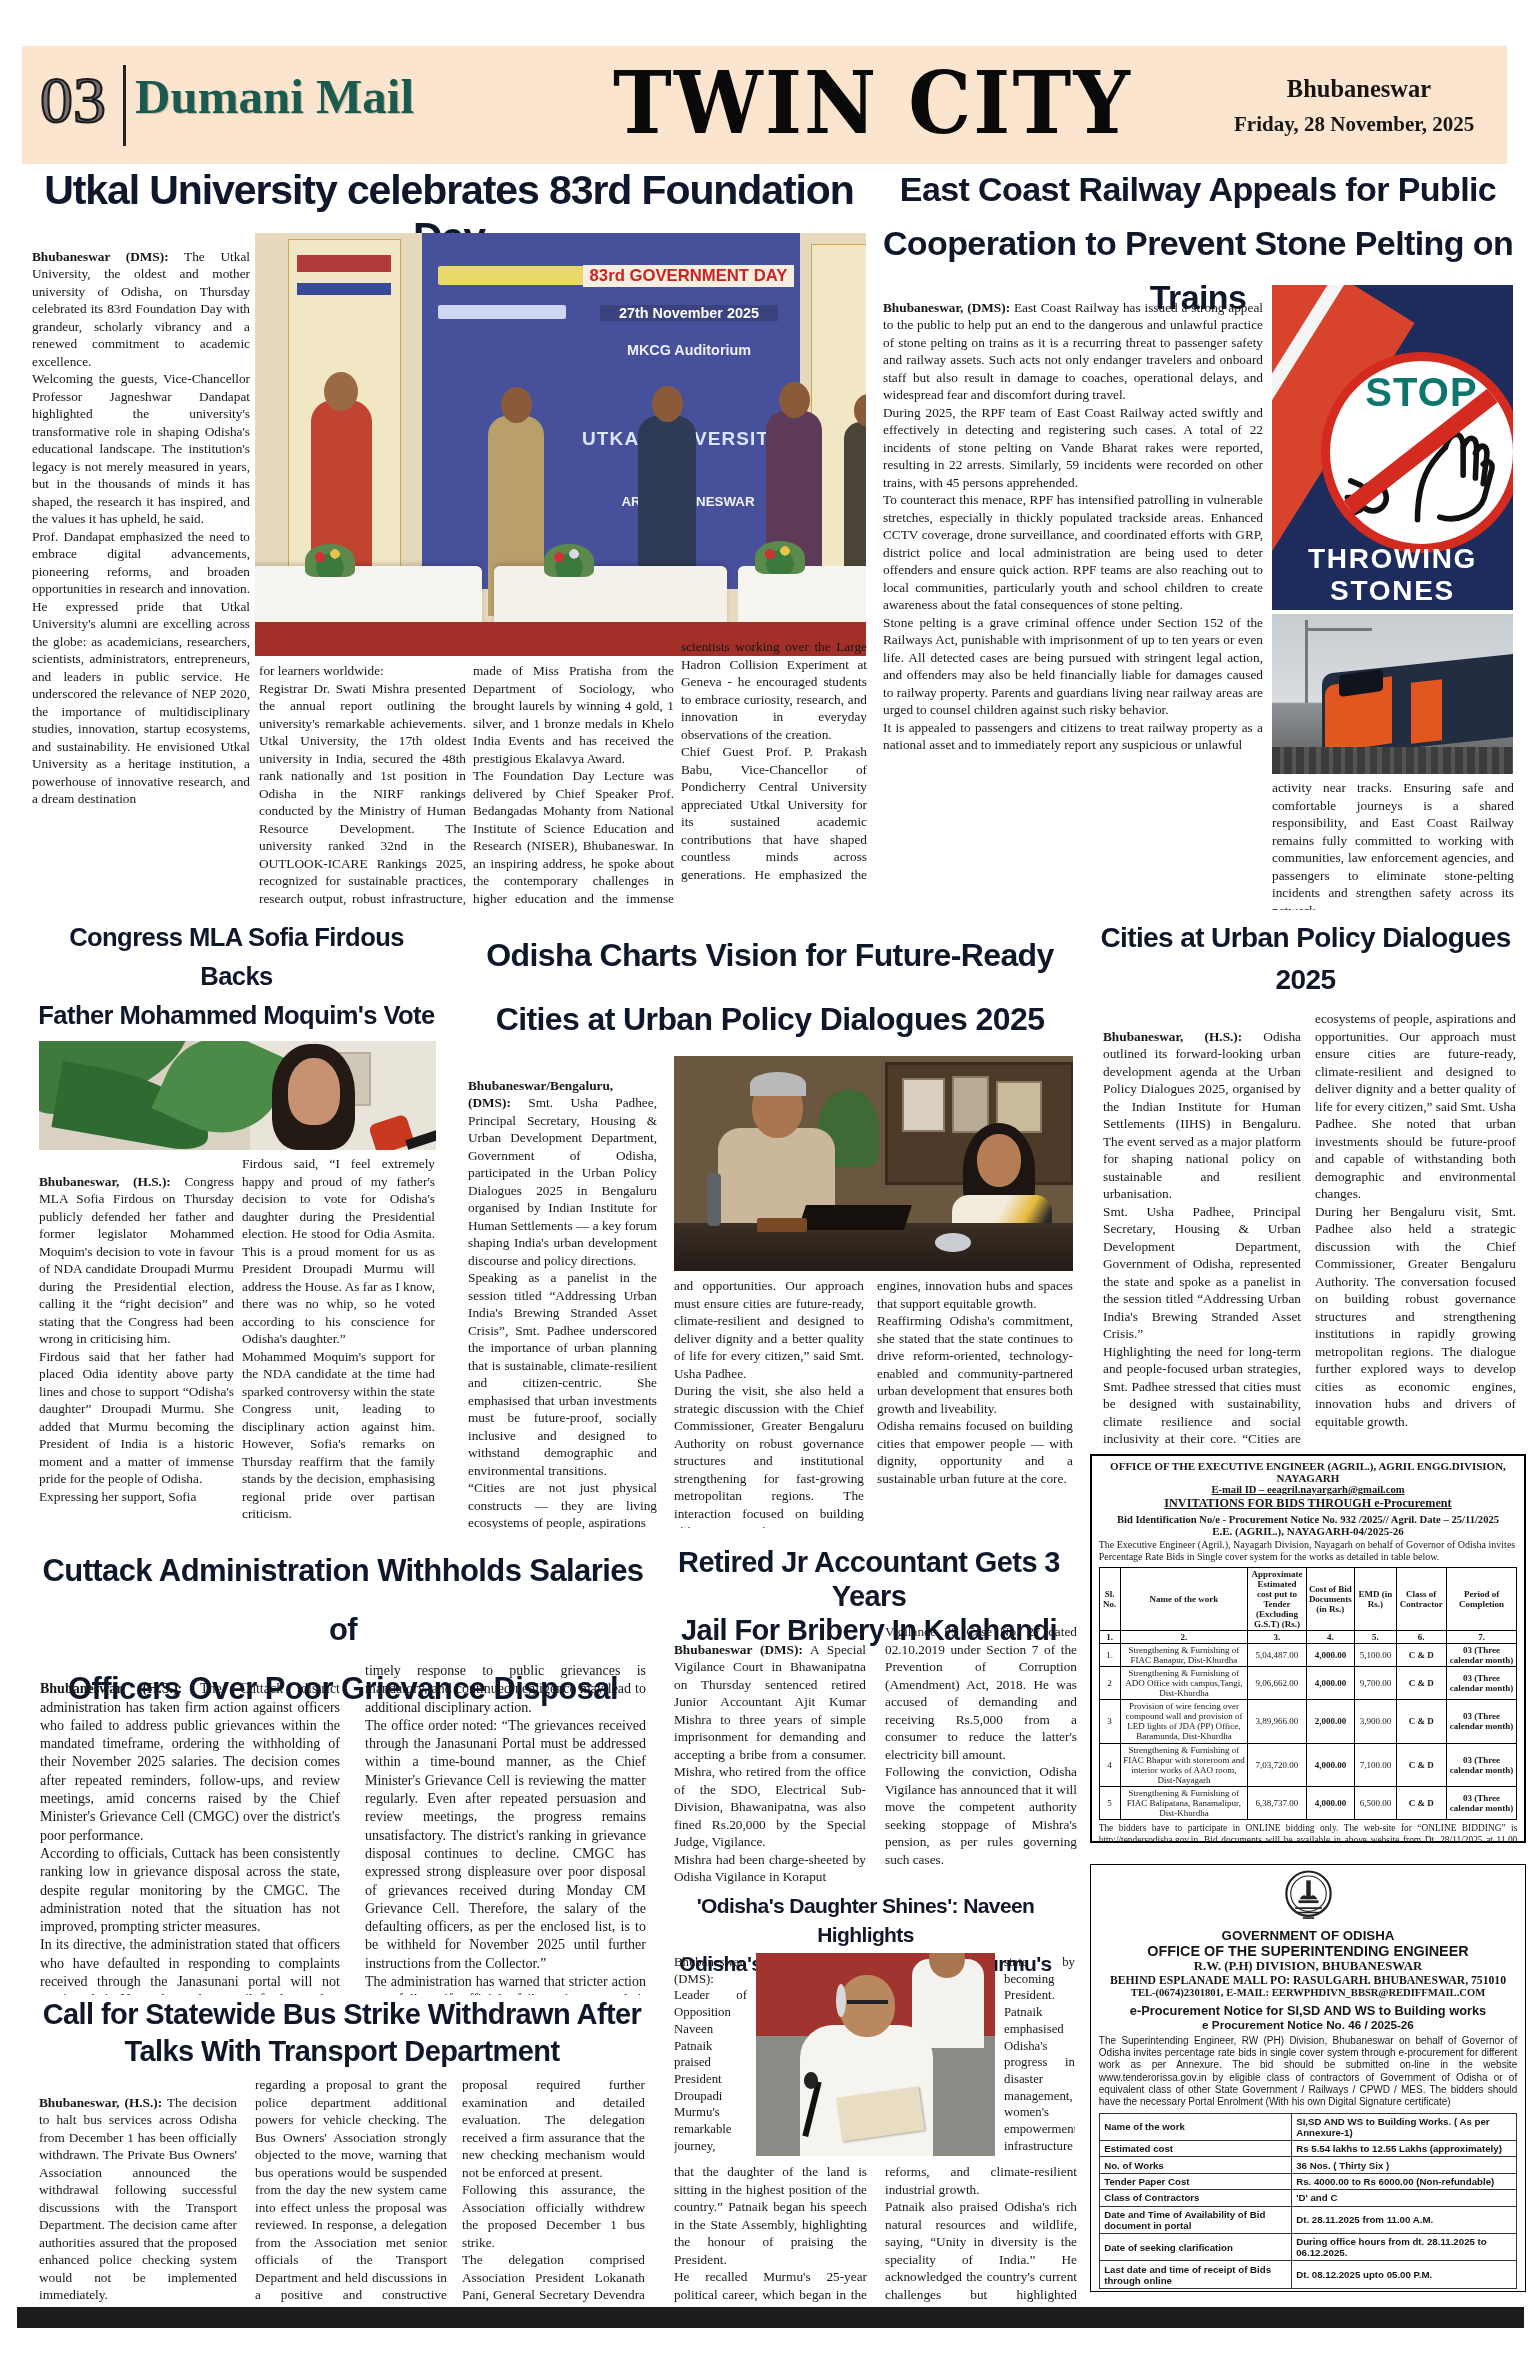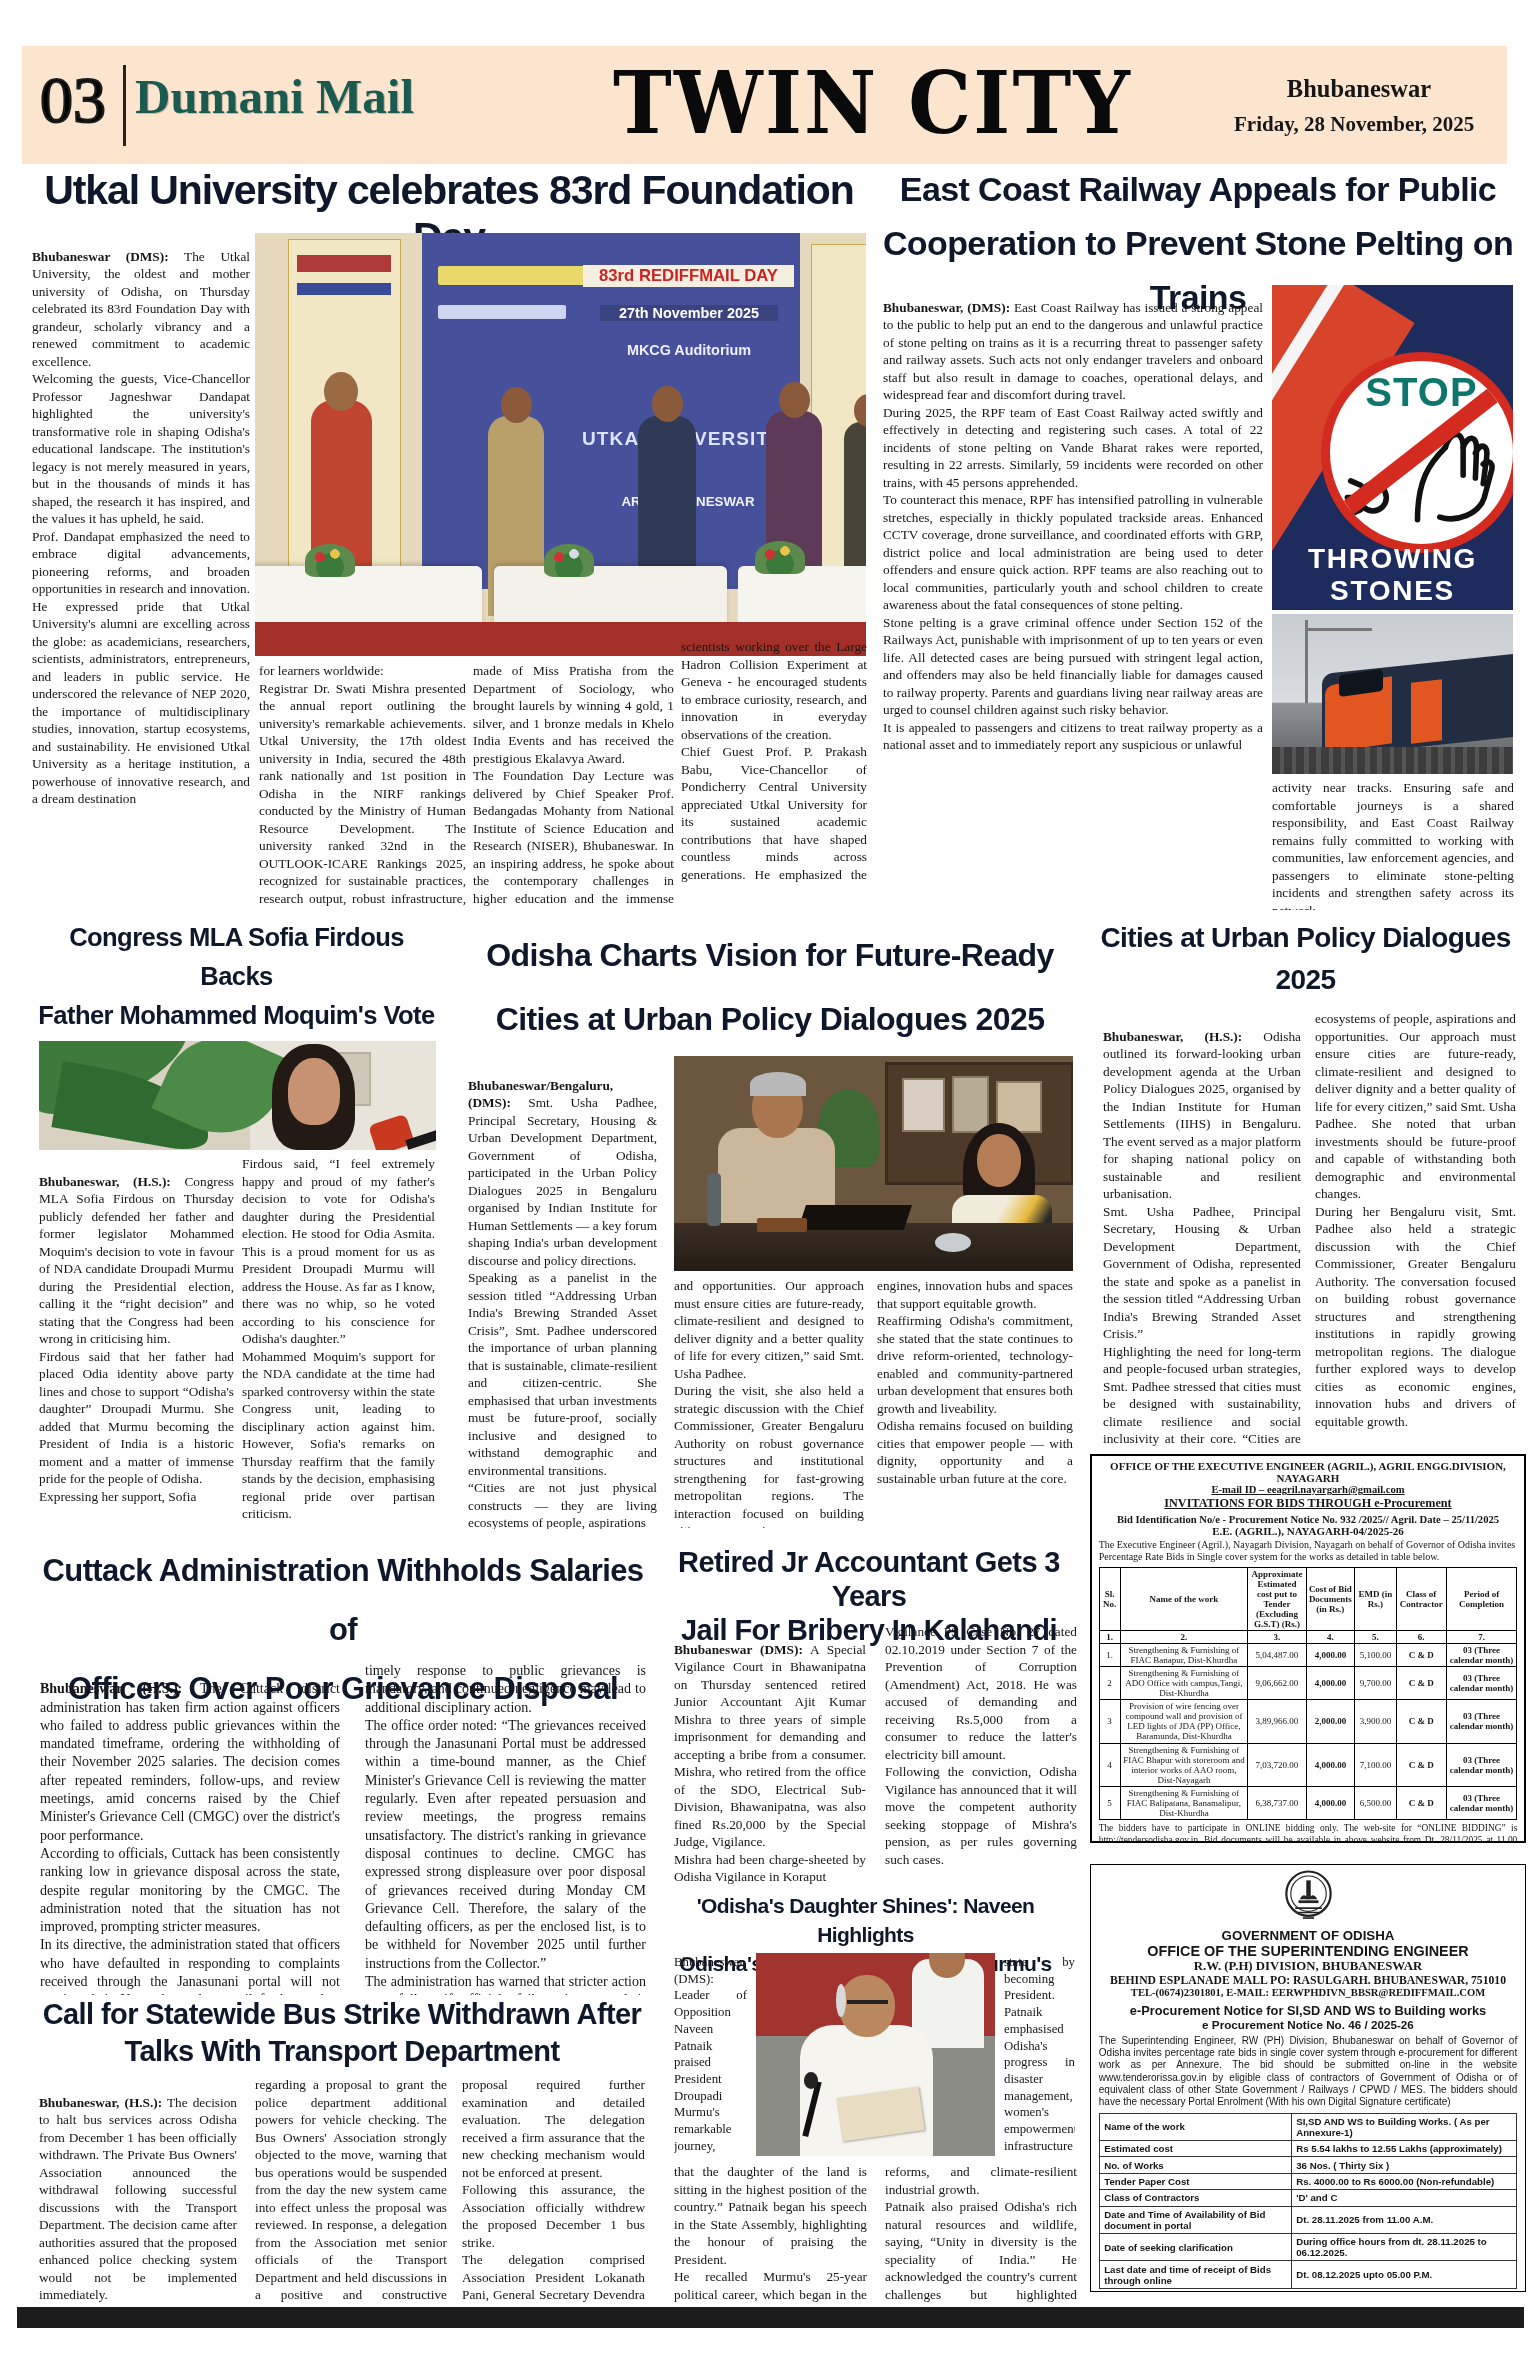--- a/index.html
+++ b/index.html
@@ -16,21 +16,21 @@
   table{border-collapse:collapse;width:100%;}
   .n1 td,.n1 th{border:1.1px solid #000;padding:1.1px 2.2px;font-size:9px;line-height:10px;vertical-align:middle;}
   .n2 td{border:1.1px solid #333;padding:2.2px 4.4px;font-size:9.7px;line-height:11px;font-weight:bold;font-family:"Liberation Sans",sans-serif;}
   .ctr{text-align:center;}
   .masthead-sep{width:2.8px;background:#222;}
 </style>
 </head>
 <body>
 
 <div class="abs" style="left:22px;top:46px;width:1485px;height:118px;background:#fbe5cf;">
-  <div class="abs" style="left:18px;top:15.6px;font-size:66px;font-weight:normal;color:#000000;-webkit-text-stroke:2.2px #1c1c1c;font-family:'Liberation Serif',serif;">03</div>
+  <div class="abs" style="left:18px;top:15.6px;font-size:66px;font-weight:normal;color:#737373;-webkit-text-stroke:2.2px #1c1c1c;font-family:'Liberation Serif',serif;">03</div>
   <div class="abs masthead-sep" style="left:101px;top:19px;height:81px;"></div>
   <div class="abs" style="left:113px;top:22px;font-size:49px;font-weight:bold;color:#1b5b4f;font-family:'Liberation Serif',serif;text-shadow:1.1px 1.1px 0 #c9b9a6;">Dumani Mail</div>
   <div class="abs" style="left:517px;top:10px;width:667px;text-align:center;font-size:79px;font-weight:900;color:#0a0a0a;font-family:'DejaVu Serif',serif;letter-spacing:2.2px;transform:scaleY(1.1);">TWIN CITY</div>
   <div class="abs" style="left:1212px;top:29px;width:250px;text-align:center;font-size:24.5px;font-weight:bold;">Bhubaneswar</div>
   <div class="abs" style="left:1212px;top:66px;width:250px;text-align:left;font-size:21px;font-weight:bold;">Friday, 28 November, 2025</div>
 </div>
 
 <div class="abs hl" style="left:31px;top:167px;width:836px;font-size:41px;letter-spacing:-1.1px;">Utkal University celebrates 83rd Foundation Day</div>
 
 <div class="abs col" style="left:32px;top:230px;width:218px;height:676px;">
@@ -39,21 +39,21 @@
 Prof. Dandapat emphasized the need to embrace digital advancements, pioneering reforms, and broaden opportunities in research and innovation. He expressed pride that Utkal University's alumni are excelling across the globe: as academicians, researchers, scientists, administrators, entrepreneurs, and leaders in public service. He underscored the relevance of NEP 2020, the importance of multidisciplinary studies, innovation, startup ecosystems, and sustainability. He envisioned Utkal University as a heritage institution, a powerhouse of innovative research, and a dream destination</span>
 </div>
 
 <div class="photo" style="left:255px;top:233px;width:611px;height:423px;background:#e7d9bd;">
   <div class="shape" style="left:33px;top:5.6px;width:111px;height:333px;background:#f2e7c4;border:1.7px solid #c9a84e;"></div>
   <div class="shape" style="left:42px;top:22px;width:94px;height:16.7px;background:#b03a3a;"></div>
   <div class="shape" style="left:42px;top:50px;width:94px;height:12.2px;background:#3a4a9a;"></div>
   <div class="shape" style="left:167px;top:0;width:378px;height:356px;background:#47519b;"></div>
   <div class="shape" style="left:183px;top:33px;width:211px;height:19px;background:#e9d96a;border-radius:2.2px;"></div>
   <div class="shape" style="left:183px;top:72px;width:128px;height:14.4px;background:#cfd6f2;border-radius:2.2px;"></div>
-  <div class="shape ctr" style="left:328px;top:32px;width:211px;background:#f5efe2;color:#c22;font-weight:bold;font-size:16.7px;line-height:22px;font-family:'Liberation Sans',sans-serif;">83rd REDIFFMAIL DAY</div>
+  <div class="shape ctr" style="left:328px;top:32px;width:211px;background:#f5efe2;color:#c22;font-weight:bold;font-size:16.7px;line-height:22px;font-family:'Liberation Sans',sans-serif;">83rd GOVERNMENT DAY</div>
   <div class="shape ctr" style="left:345px;top:72px;width:178px;color:#fff;font-weight:bold;font-size:14.4px;font-family:'Liberation Sans',sans-serif;background:#3a437e;">27th November 2025</div>
   <div class="shape ctr" style="left:345px;top:109px;width:178px;color:#eef;font-weight:bold;font-size:14.4px;font-family:'Liberation Sans',sans-serif;">MKCG Auditorium</div>
   <div class="shape ctr" style="left:311px;top:195px;width:233px;color:#dde4ff;font-weight:bold;font-size:19px;letter-spacing:1.1px;font-family:'Liberation Sans',sans-serif;">UTKAL UNIVERSITY</div>
   <div class="shape ctr" style="left:333px;top:261px;width:200px;color:#f0f0f8;font-weight:bold;font-size:13.3px;font-family:'Liberation Sans',sans-serif;">AR, BHUBANESWAR</div>
   <div class="shape" style="left:556px;top:11px;width:100px;height:322px;background:#f2e7c4;border:1.7px solid #c9a84e;"></div>
 
   <div class="shape" style="left:56px;top:167px;width:61px;height:211px;background:#c04430;border-radius:22px 22px 0 0;"></div>
   <div class="shape" style="left:69px;top:139px;width:34px;height:39px;background:#9a6a44;border-radius:50%;"></div>
   <div class="shape" style="left:233px;top:183px;width:56px;height:200px;background:#b9a06a;border-radius:19px 19px 0 0;"></div>
   <div class="shape" style="left:246px;top:154px;width:31px;height:36px;background:#8a5a3a;border-radius:50%;"></div>

